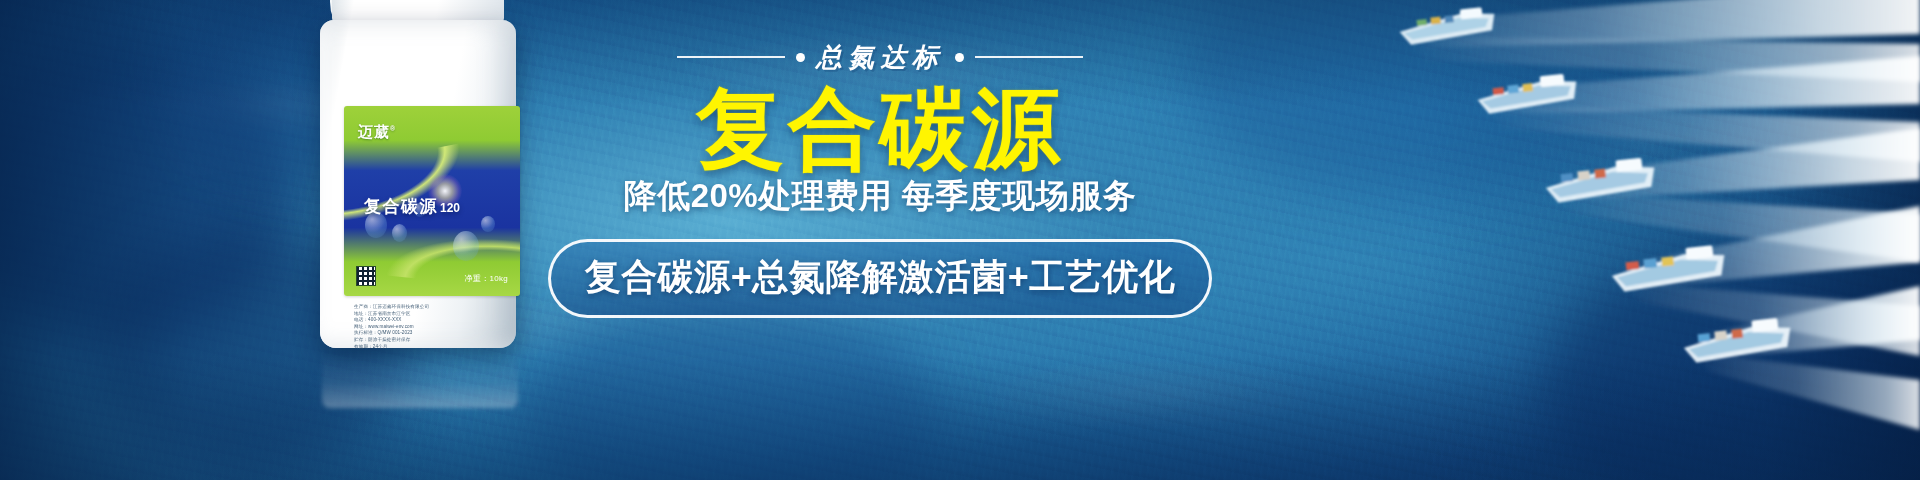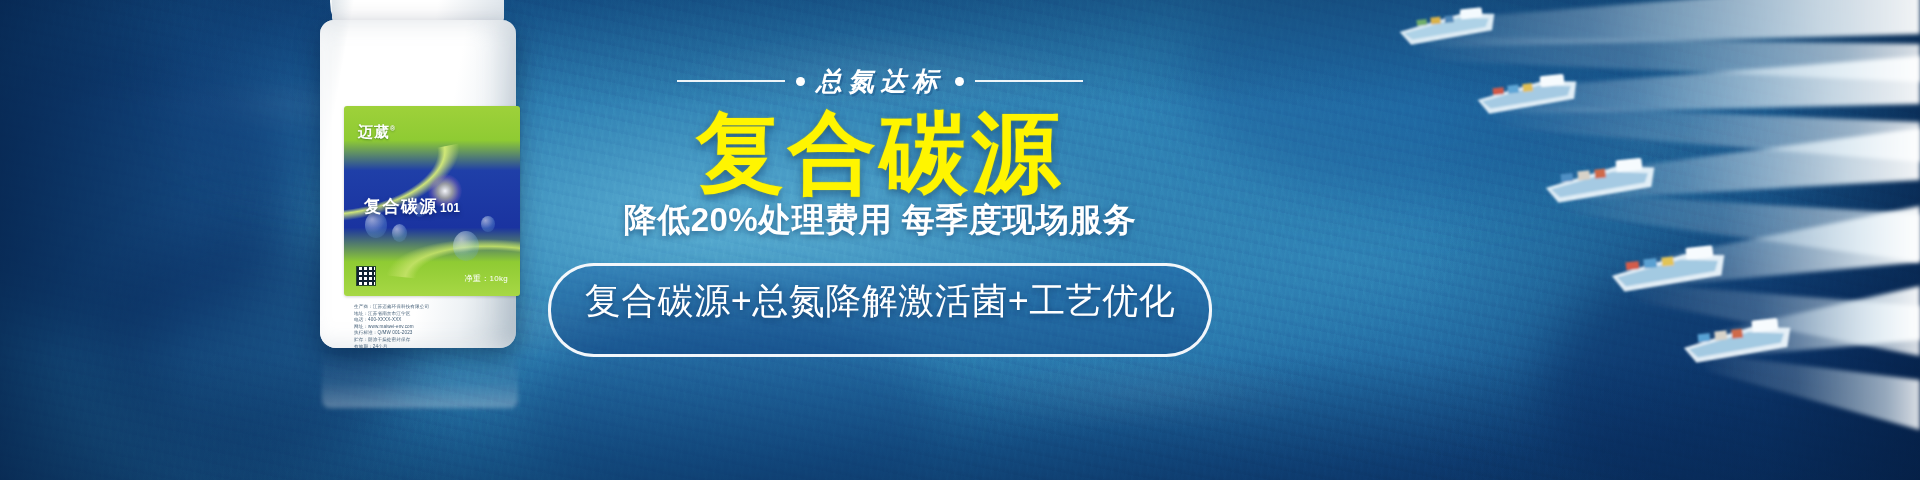--- a/index.html
+++ b/index.html
@@ -144,21 +144,20 @@
     filter:blur(2px); transform:scaleY(-1); border-radius:8px 8px 0 0;
     opacity:.6;
   }
 
   
   .copy{ position:absolute; left:600px; top:34px; width:560px; }
 
   .eyebrow{
     display:flex; align-items:center; justify-content:center; gap:11px;
     height:46px;
-    margin-top:24px;
   }
   .ebLine{ width:108px; height:2px; background:rgba(255,255,255,.92); }
   .ebDot{ width:9px; height:9px; border-radius:50%; background:#fff; }
   .ebText{
     color:#ffffff; font-size:26px; font-weight:bold; letter-spacing:6px;
     font-style:italic;
     text-shadow:2px 2px 0 rgba(20,70,120,.35);
     white-space:nowrap;
   }
 
@@ -174,22 +173,22 @@
     text-align:center; margin-top:0;
     color:#ffffff; font-size:33px; font-weight:bold; letter-spacing:.5px;
     text-shadow:0 2px 6px rgba(8,44,90,.55);
     white-space:nowrap;
   }
 
   .pillWrap{ margin-top:20px; display:flex; justify-content:center; }
   .pill{
     border:3px solid rgba(255,255,255,.95);
     border-radius:46px;
-    padding:11px 34px 28px;
-    color:#ffffff; font-size:36px; font-weight:normal; letter-spacing:.5px;
+    padding:11px 34px 13px;
+    color:#ffffff; font-size:36px; font-weight:bold; letter-spacing:.5px;
     white-space:nowrap;
     background:linear-gradient(180deg, rgba(21,88,160,.35), rgba(14,62,124,.45));
     text-shadow:0 2px 6px rgba(6,40,86,.6);
     text-align:right;
   }
 </style>
 </head>
 <body>
 
 <div class="banner">
@@ -316,21 +315,21 @@
         <div class="bubble bu2"></div>
         <div class="bubble bu3"></div>
         <div class="bubble bu4"></div>
         <div class="bubble bu5"></div>
 
         <div class="lblBrand">
           <span>迈葳</span><sup>®</sup>
         </div>
 
         <div class="lblName">
-          <span>复合碳源</span><span class="num">101</span>
+          <span>复合碳源</span><span class="num">120</span>
         </div>
 
         <div class="qr"></div>
         <div class="lblWeight">净重：10kg</div>
       </div>
 
       <div class="sideText">
         <div>生产商：江苏迈葳环保科技有限公司</div>
         <div>地址：江苏省南京市江宁区</div>
         <div>电话：400-XXXX-XXX</div>

